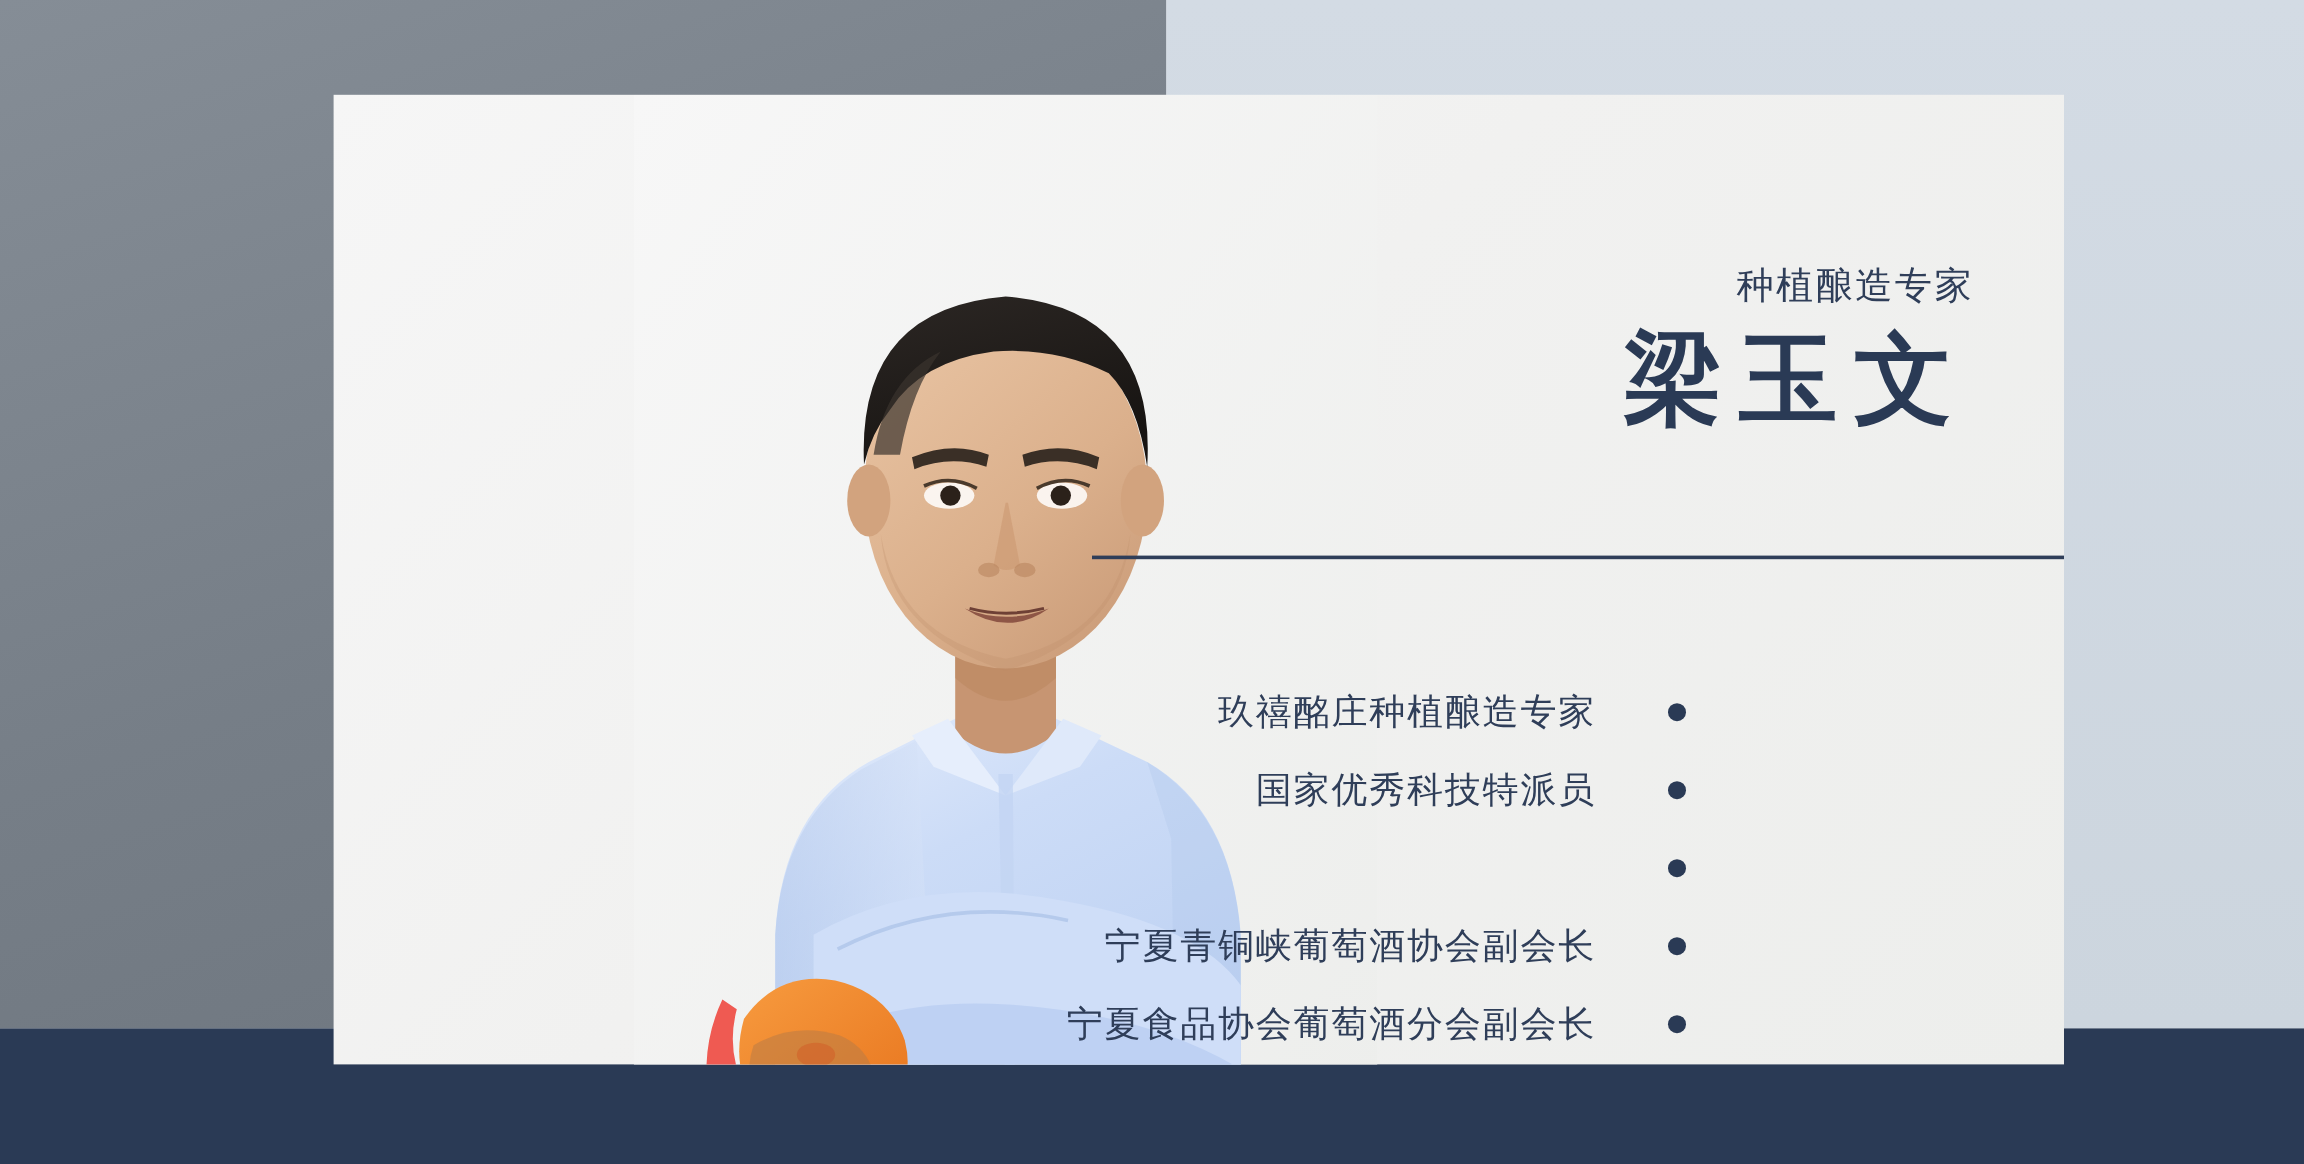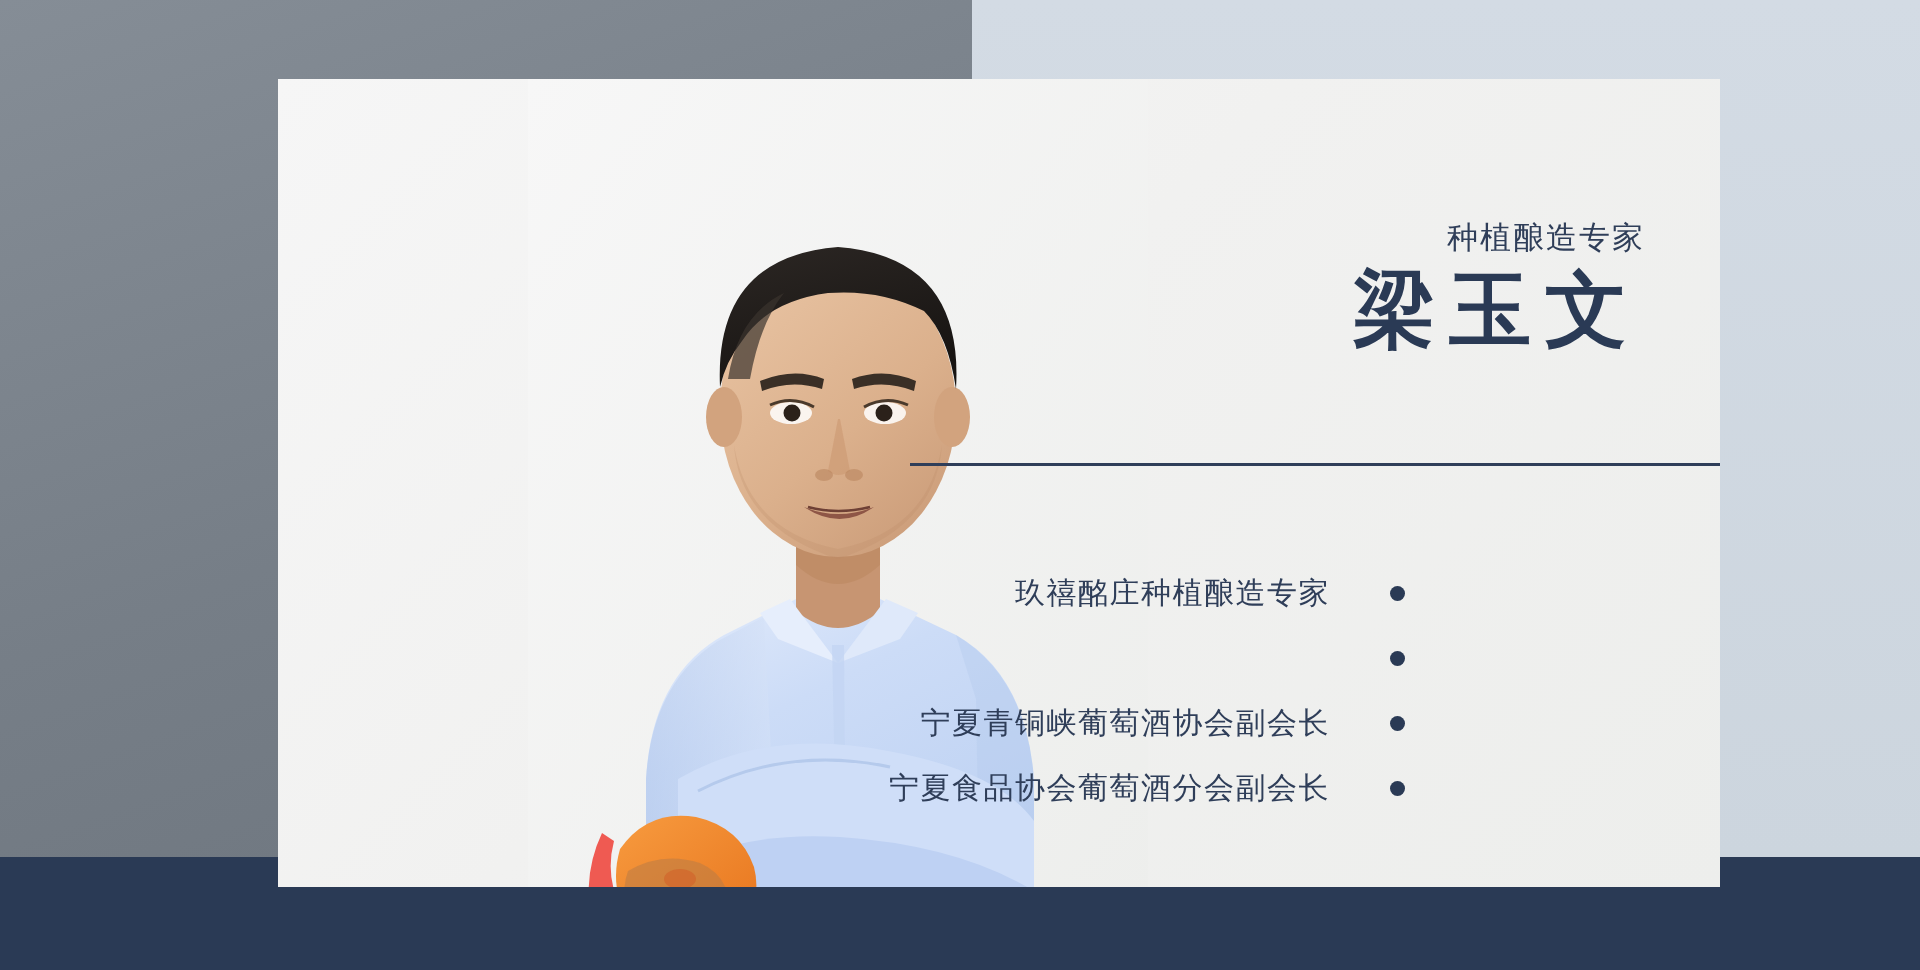--- a/index.html
+++ b/index.html
@@ -47,21 +47,21 @@
     width:860px; height:845px;
     text-align:right;
   }
   .role{
     position:absolute; right:0; top:138px;
     font-size:31px; letter-spacing:2px; color:#2f3e59;
     font-family:"Liberation Sans", sans-serif;
   }
   .name{
     position:absolute; right:0; top:190px;
-    font-family:Liberation Mono, monospace;
+    font-family:Liberation Serif, serif;
     font-size:82px; font-weight:700; letter-spacing:14px;
     color:#2a3a55; line-height:1.18;
     padding-right:4px;
   }
 
   
   .divider{
     position:absolute; left:632px; top:383px;
     width:973px; height:5px;
   }
@@ -201,20 +201,24 @@
     <div class="line"></div>
 
   </div>
 
   <ul class="creds">
     <li class="cred">
       <span class="cred-text">玖禧酩庄种植酿造专家</span>
       <span class="cred-dot"></span>
     </li>
     <li class="cred">
+      <span class="cred-text">国家优秀科技特派员</span>
+      <span class="cred-dot"></span>
+    </li>
+    <li class="cred">
       <span class="cred-dot"></span>
     </li>
     <li class="cred">
       <span class="cred-text">宁夏青铜峡葡萄酒协会副会长</span>
       <span class="cred-dot"></span>
     </li>
     <li class="cred">
       <span class="cred-text">宁夏食品协会葡萄酒分会副会长</span>
       <span class="cred-dot"></span>
     </li>

